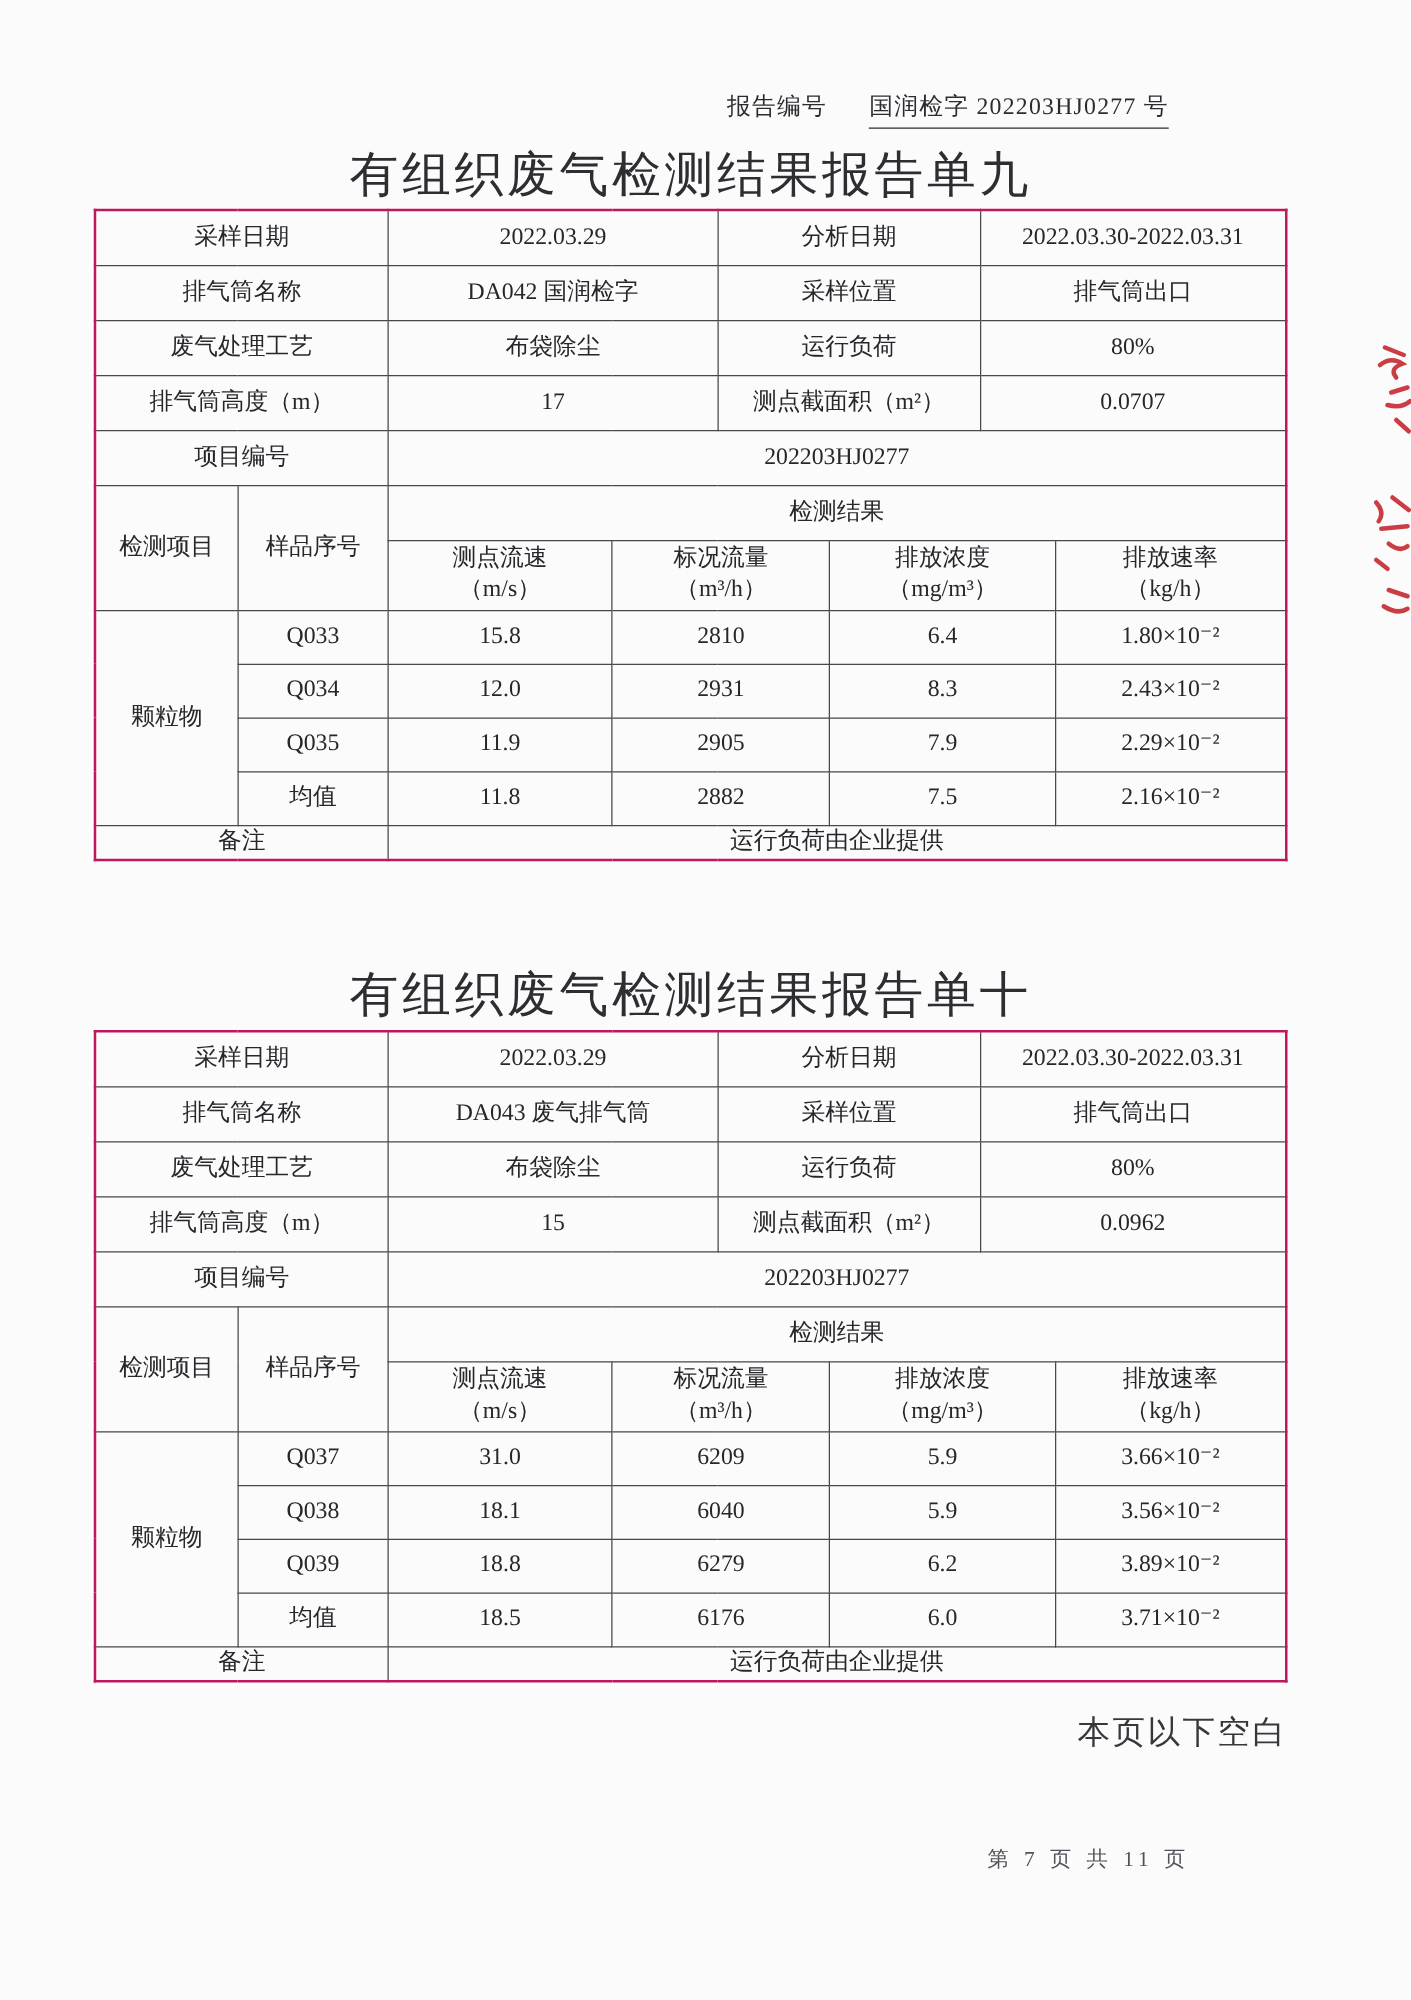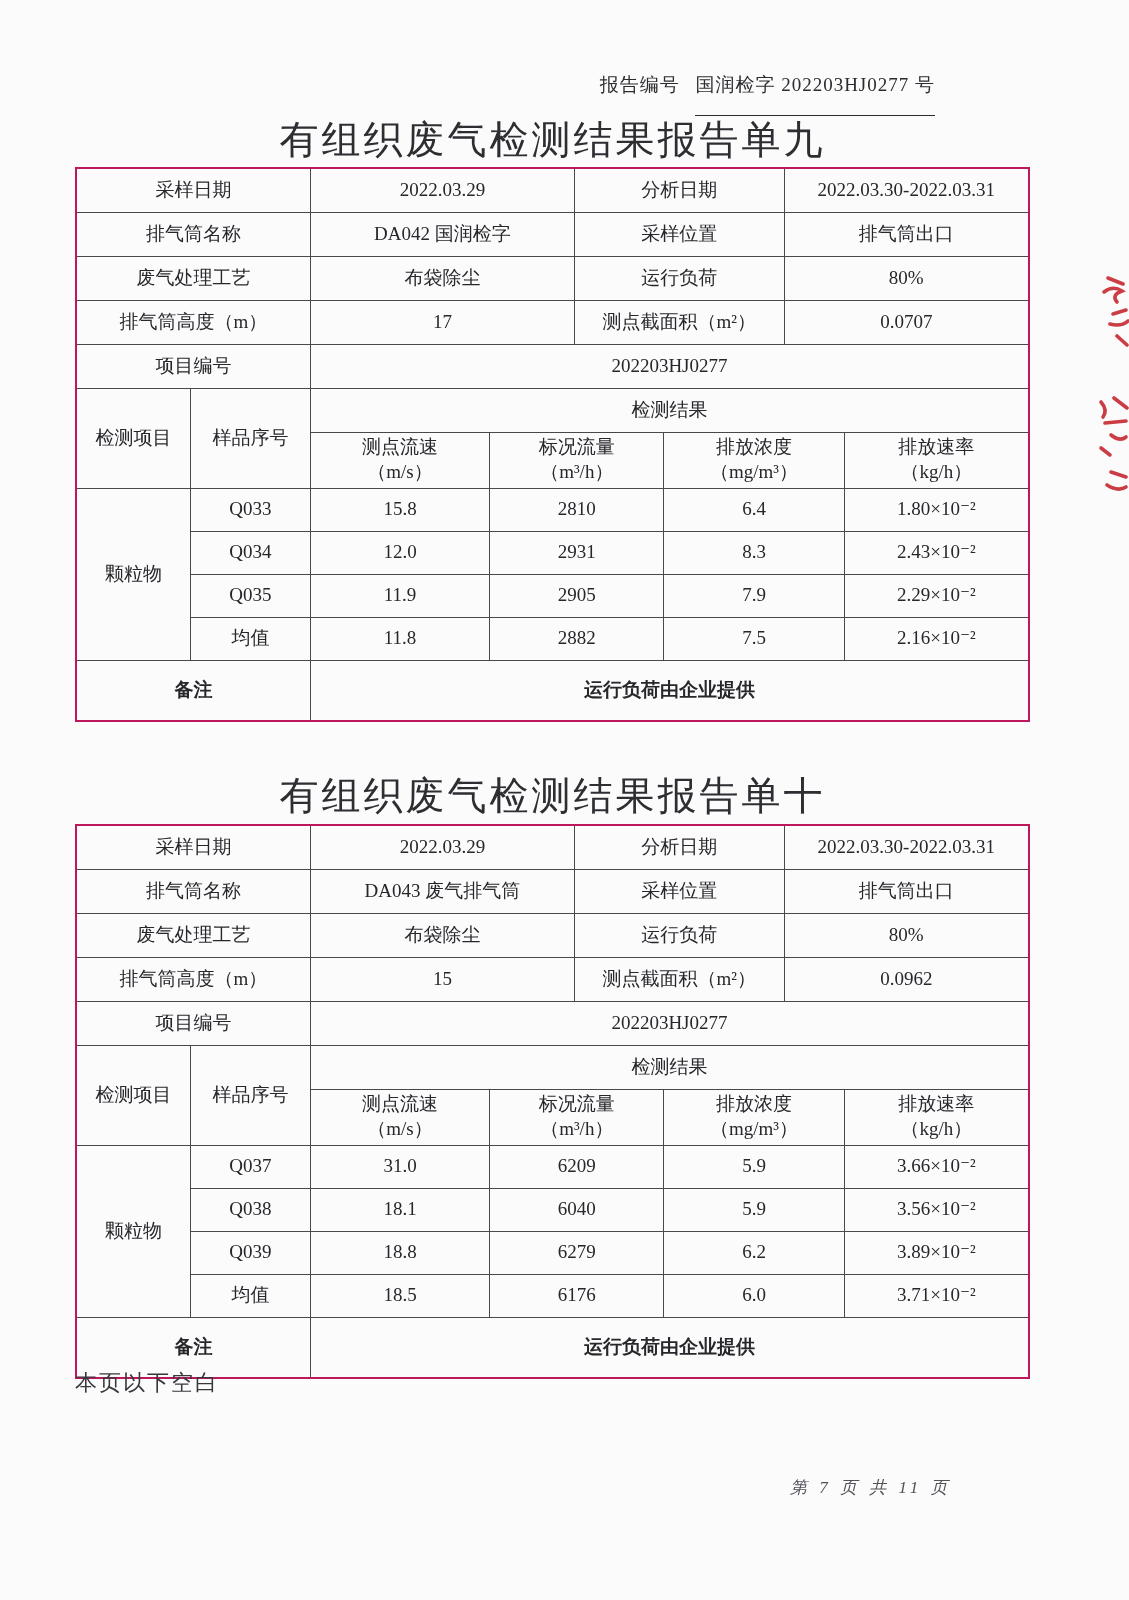--- a/index.html
+++ b/index.html
@@ -13,21 +13,21 @@
   
   .logo { position:absolute; left:50px; top:12px; width:118px; text-align:center; }
   .logo svg { display:block; margin:0 auto; }
   .logo-text { font-size:18px; font-weight:bold; letter-spacing:2px; color:#3d3d45; margin-top:-2px; }
 
   .report-no {
     position:absolute; top:72px; left:0; width:935px; text-align:right;
     font-size:19px; color:#2c2c30; letter-spacing:1px;
   }
   .report-no .rn-value {
-    margin-left:10px; border-bottom:1.5px solid #2c2c30; padding-bottom:20px;
+    margin-left:28px; border-bottom:1.5px solid #2c2c30; padding-bottom:6px;
   }
 
   .doc-title {
     position:absolute; left:75px; width:955px; text-align:center;
     font-size:39px; font-weight:normal; letter-spacing:3px; color:#2d2d32;
   }
   #title1 { top:113px; }
   #title2 { top:769px; }
 
   
@@ -39,31 +39,31 @@
   #t1 { top:167px; }
   #t2 { top:824px; }
   table.rpt td {
     border:1px solid #47474c; text-align:center; vertical-align:middle;
     font-size:19px; color:#27272b; padding:0 4px; line-height:1.3;
     overflow:hidden;
   }
   tr.h44 td { height:44px; }
   tr.h56 td { height:56px; }
   tr.h43 td { height:43px; }
-  tr.h45 td { height:61px;font-weight:bold; }
+  tr.h45 td { height:28px; }
   .unit { display:block; }
 
   
   .blank-note {
-    position:absolute; left:75px; width:955px; top:1368px; text-align:left;
-    font-size:22px; color:#37373c; letter-spacing:2px;
+    position:absolute; left:75px; width:955px; top:1368px; text-align:right;
+    font-size:26px; color:#37373c; letter-spacing:2px;
   }
   .page-footer {
     position:absolute; top:1476px; left:790px;
-    font-size:17px; letter-spacing:4px; color:#515158;font-style:italic;
+    font-size:17px; letter-spacing:4px; color:#515158;
   }
 
   
   .stamp { position:absolute; left:1072px; top:262px; }
 </style>
 </head>
 <body>
 
 <div class="page">
 

